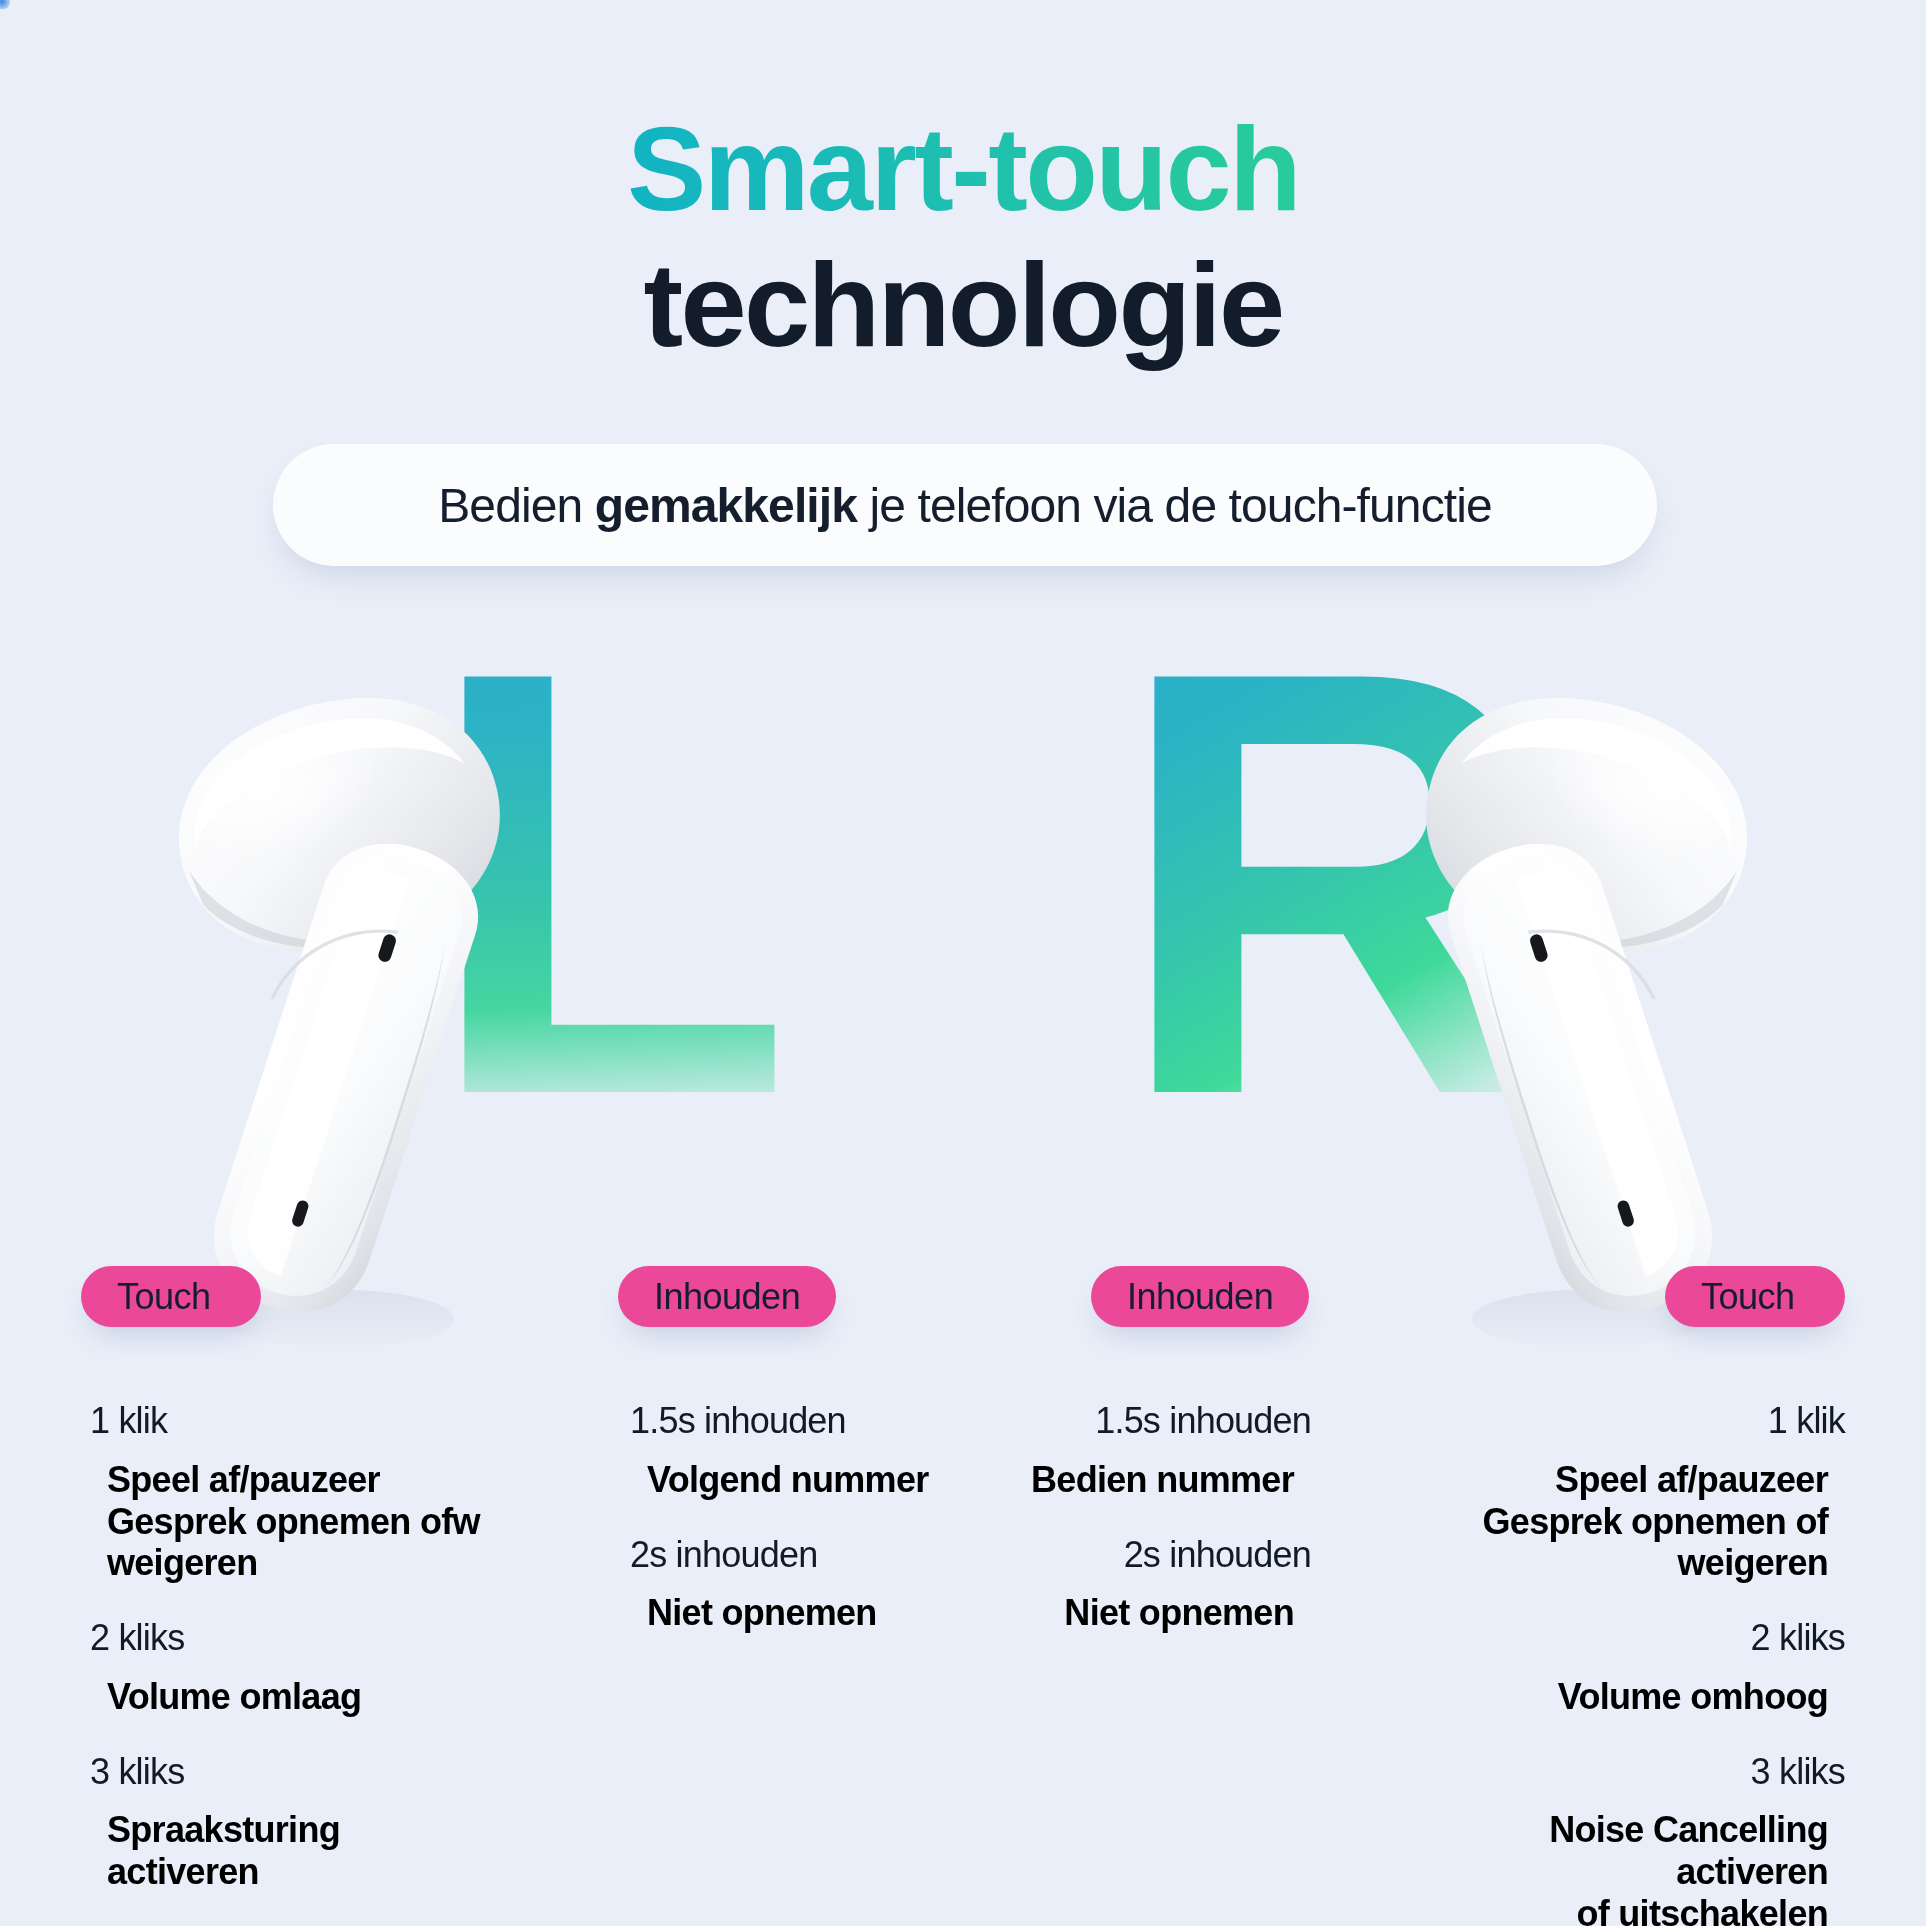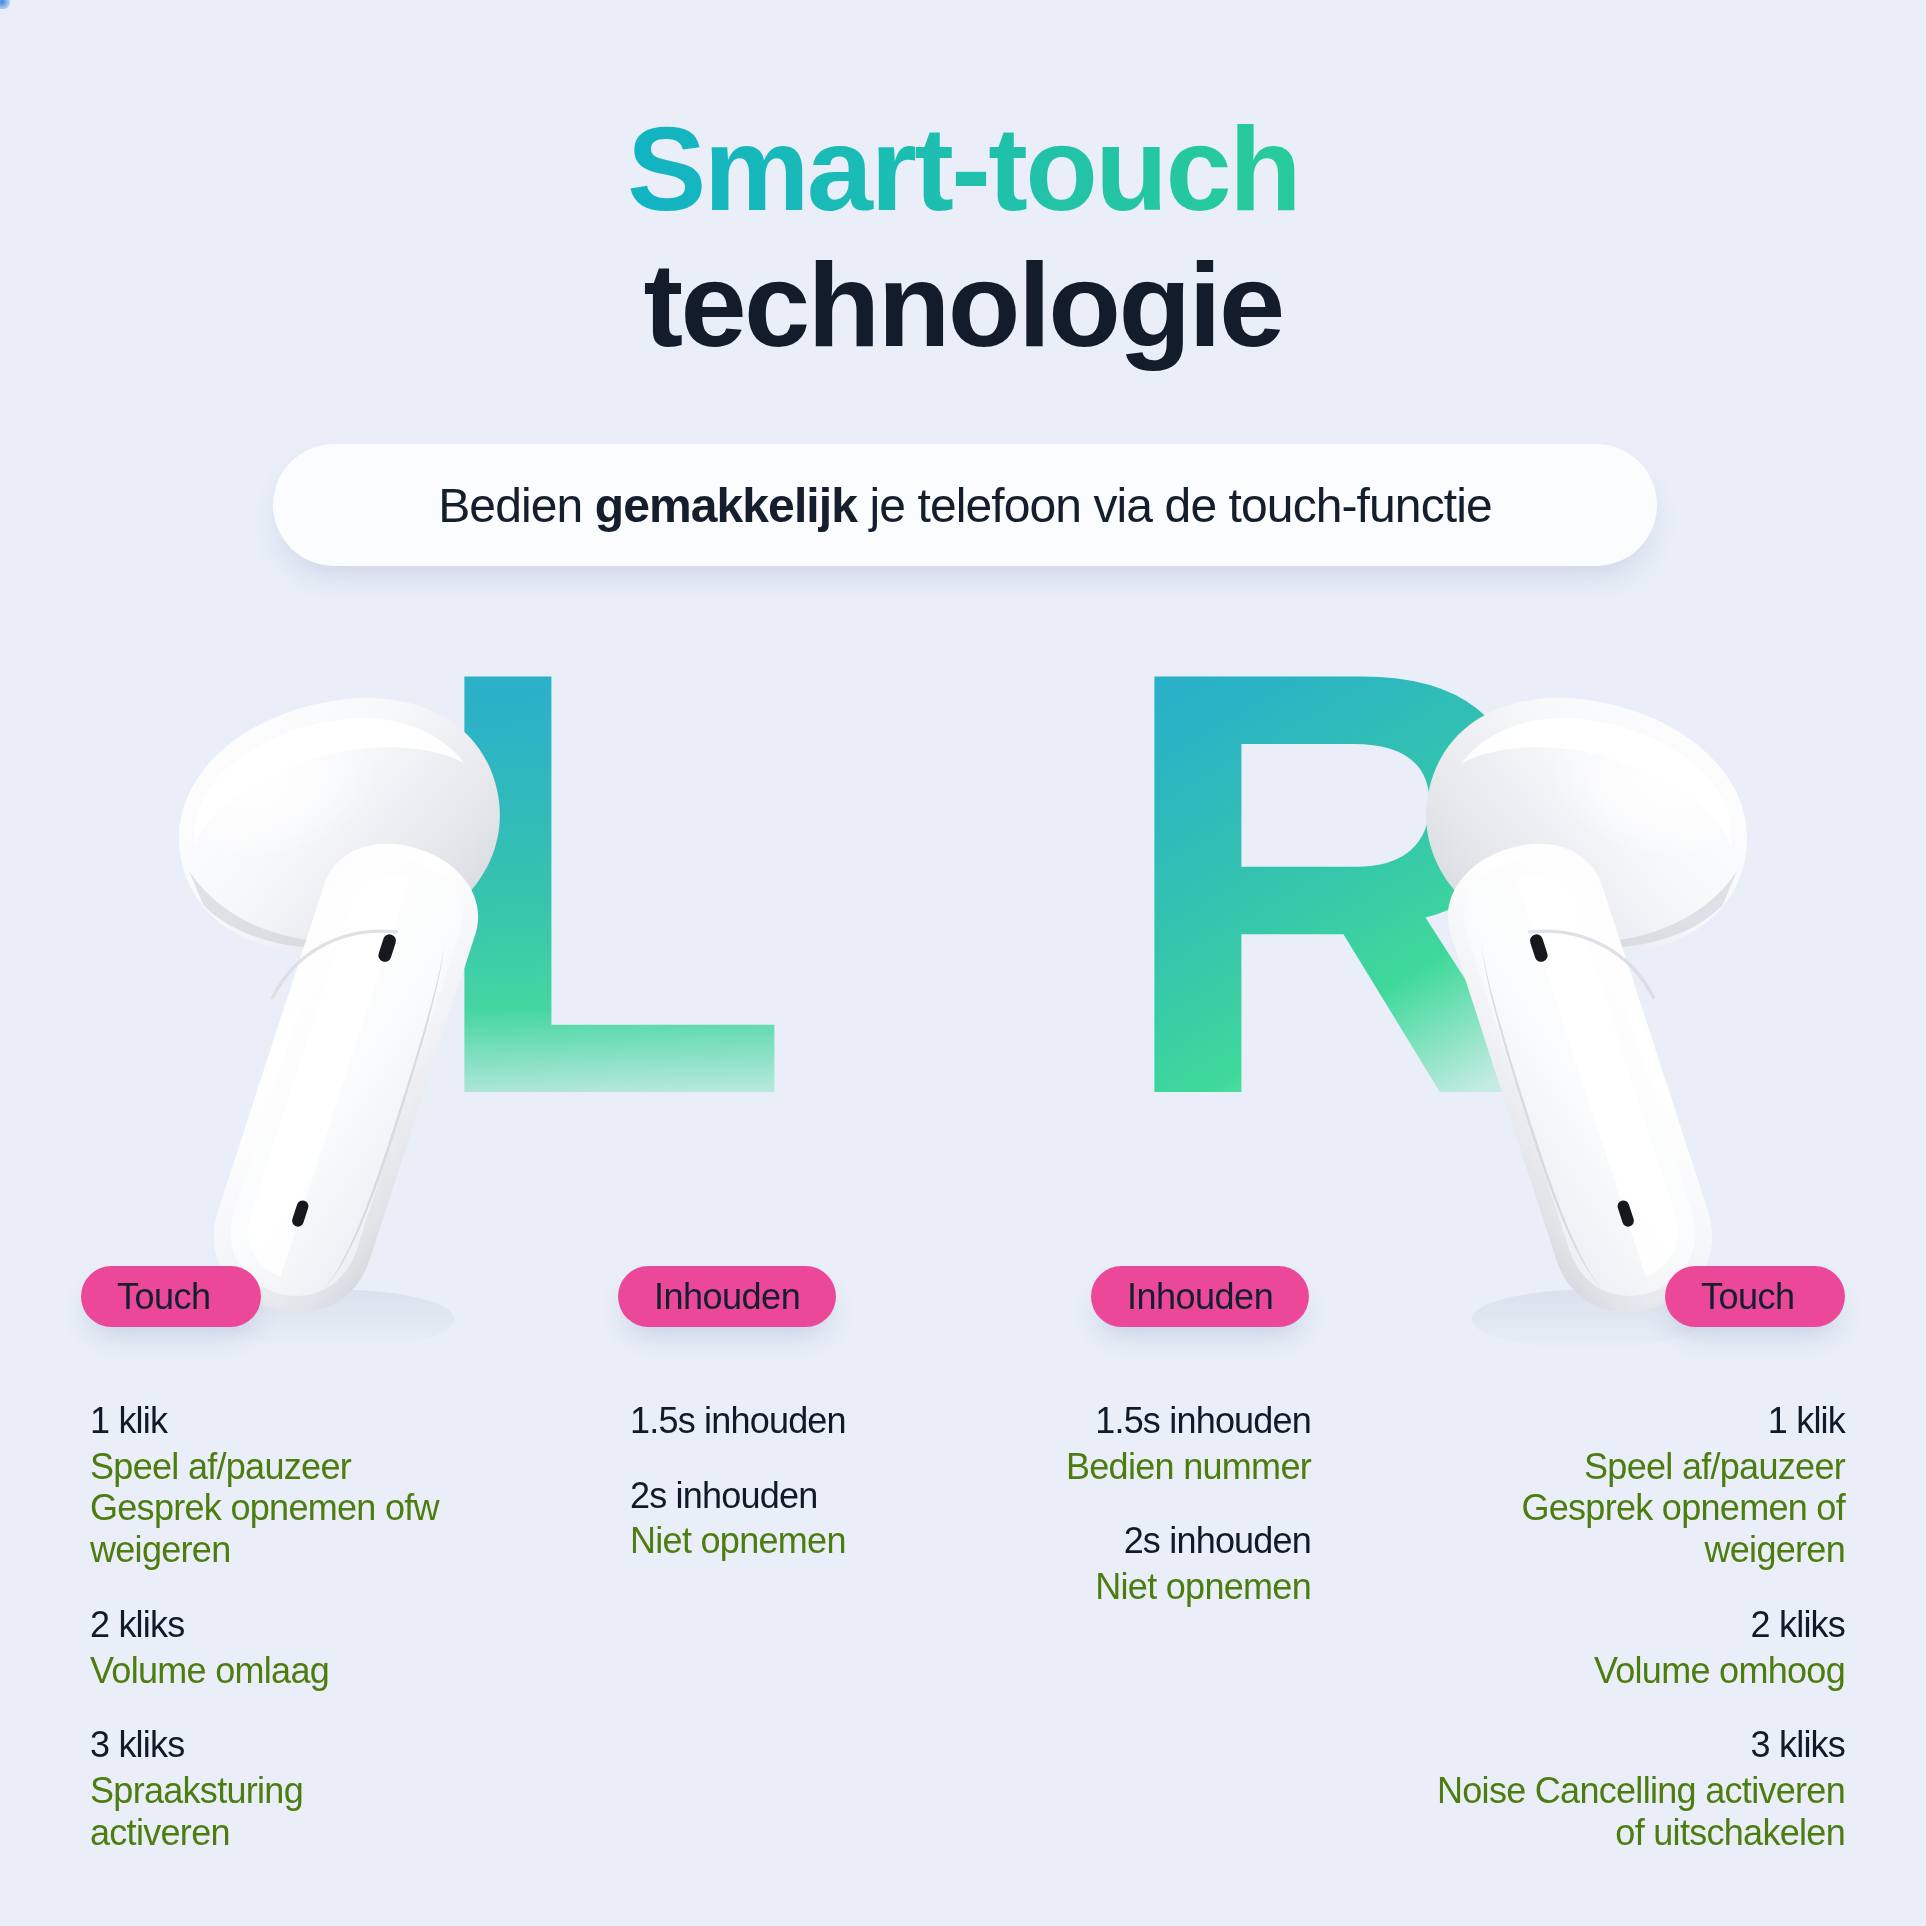--- a/index.html
+++ b/index.html
@@ -120,25 +120,25 @@
   .spec .term{
     font-size:36px;
     font-weight:400;
     color:#111a29;
     letter-spacing:-0.8px;
     line-height:1.16;
     margin:0 0 3.9px 0;
   }
   .spec .desc{
     font-size:36px;
-    font-weight:400;
-    color:#4d7c0f;
+    font-weight:700;
+    color:#000000;
     letter-spacing:-0.7px;
     line-height:1.16;
-    margin:0;
+    margin:17px;
     white-space:pre-line;
   }
 
   .corner-dot{
     position:absolute;left:0;top:0;width:10.3px;height:9px;
     background:radial-gradient(circle at 20% 20%, #3c86e0 0%, rgba(60,134,224,.45) 55%, rgba(233,238,248,0) 100%);
     border-bottom-right-radius:6.4px;
   }
 </style>
 </head>
@@ -336,20 +336,21 @@
     <div class="spec">
       <p class="term">3 kliks</p>
       <p class="desc">Spraaksturing
 activeren</p>
     </div>
   </div>
 
   <div class="col col-2">
     <div class="spec">
       <p class="term">1.5s inhouden</p>
+      <p class="desc">Volgend nummer</p>
     </div>
     <div class="spec">
       <p class="term">2s inhouden</p>
       <p class="desc">Niet opnemen</p>
     </div>
   </div>
 
   <div class="col col-3">
     <div class="spec">
       <p class="term">1.5s inhouden</p>

